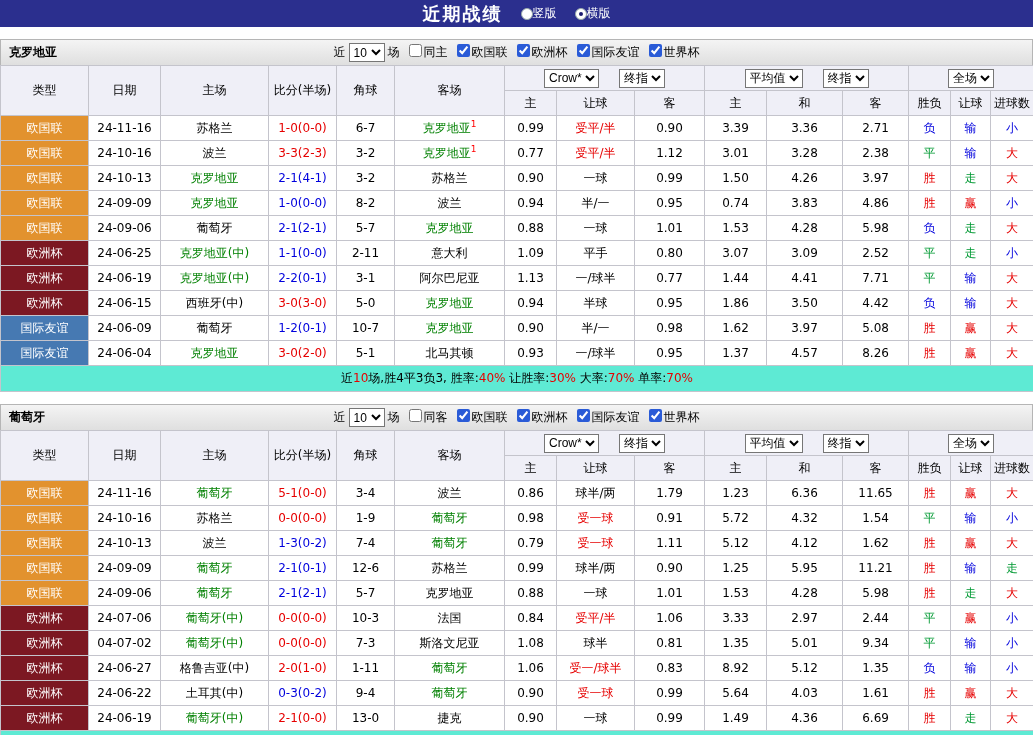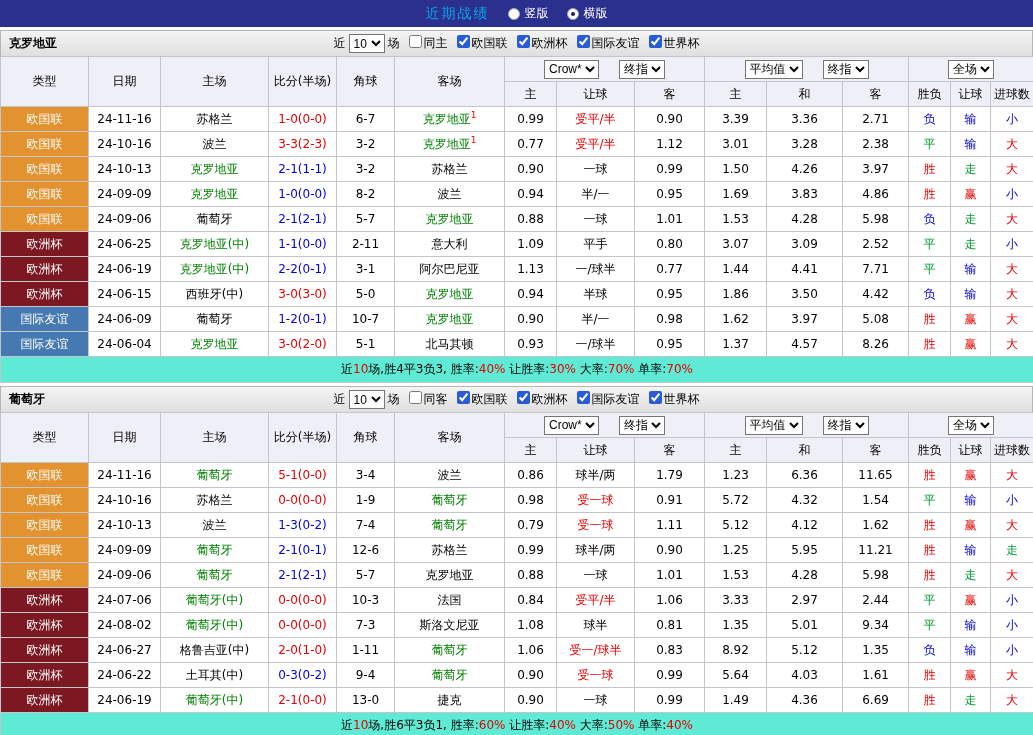--- a/index.html
+++ b/index.html
@@ -1,23 +1,23 @@
 <!DOCTYPE html>
 <html><head>
 <meta charset="utf-8">
 <style>
   *{box-sizing:border-box}
   html,body{margin:0;padding:0}
   body{width:1033px;font-family:"DejaVu Sans","Liberation Sans",sans-serif;font-size:12px;color:#000;background:#fff}
   .topbar{height:27px;background:#2b2f8e;display:flex;align-items:center;justify-content:center;gap:18px}
-  .topbar .title{color:#0ea5e9;font-weight:normal;font-size:14px;letter-spacing:2px}
-  .opt{display:inline-flex;align-items:center;gap:5px;color:#fff;cursor:pointer}
+  .topbar .title{color:#ffffff;font-weight:bold;font-size:18px;letter-spacing:2px}
+  .opt{display:inline-flex;align-items:center;color:#fff;cursor:pointer}
   .radio{width:12px;height:12px;border-radius:50%;background:#fff;border:1px solid #9aa;position:relative;display:inline-block}
   .radio.checked::after{content:"";position:absolute;left:3px;top:3px;width:4px;height:4px;border-radius:50%;background:#1b1b6e}
-  .section{margin-top:3px}
+  .section{margin-top:12px}
   .section-head{height:26px;background:linear-gradient(#f4f4f4,#dfdfdf);border:1px solid #b5b5b5;border-bottom:none;display:flex;align-items:center;position:relative;padding:0 8px}
   .section-head .team{font-weight:bold}
   .filters{position:absolute;left:50%;transform:translateX(-50%);display:flex;align-items:center;gap:3px;white-space:nowrap}
   select{font-size:12px;height:19px;border:1px solid #767676;background:#fff;vertical-align:middle}
   input[type=checkbox]{width:13px;height:13px;margin:0 2px 0 6px;accent-color:#2a5bd7;vertical-align:middle}
   label{display:inline-flex;align-items:flex-start;cursor:pointer}
   table{width:100%;border-collapse:collapse;table-layout:fixed}
   th,td{border:1px solid #c4c4cc;text-align:center;white-space:nowrap;overflow:hidden;padding:0;height:25px;font-weight:normal;font-size:12px}
   thead th{background:#efeff7}
   tbody td{background:#fff}
@@ -165,21 +165,21 @@
           <td>3.28</td>
           <td>2.38</td>
           <td class="c-green">平</td>
           <td class="c-blue">输</td>
           <td class="c-red">大</td>
         </tr>
         <tr>
           <td class="comp-orange">欧国联</td>
           <td>24-10-13</td>
           <td><span class="subject">克罗地亚</span></td>
-          <td class="c-blue">2-1(1-1)</td>
+          <td class="c-blue">2-1(4-1)</td>
           <td>3-2</td>
           <td><span>苏格兰</span></td>
           <td class="c-black">0.90</td>
           <td class="c-black">一球</td>
           <td class="c-black">0.99</td>
           <td>1.50</td>
           <td>4.26</td>
           <td>3.97</td>
           <td class="c-red">胜</td>
           <td class="c-green">走</td>
@@ -188,21 +188,21 @@
         <tr>
           <td class="comp-orange">欧国联</td>
           <td>24-09-09</td>
           <td><span class="subject">克罗地亚</span></td>
           <td class="c-blue">1-0(0-0)</td>
           <td>8-2</td>
           <td><span>波兰</span></td>
           <td class="c-black">0.94</td>
           <td class="c-black">半/一</td>
           <td class="c-black">0.95</td>
-          <td>1.69</td>
+          <td>0.74</td>
           <td>3.83</td>
           <td>4.86</td>
           <td class="c-red">胜</td>
           <td class="c-red">赢</td>
           <td class="c-blue">小</td>
         </tr>
         <tr>
           <td class="comp-orange">欧国联</td>
           <td>24-09-06</td>
           <td><span>葡萄牙</span></td>
@@ -496,21 +496,21 @@
           <td class="c-black">1.06</td>
           <td>3.33</td>
           <td>2.97</td>
           <td>2.44</td>
           <td class="c-green">平</td>
           <td class="c-red">赢</td>
           <td class="c-blue">小</td>
         </tr>
         <tr>
           <td class="comp-maroon">欧洲杯</td>
-          <td>24-08-02</td>
+          <td>04-07-02</td>
           <td><span class="subject">葡萄牙(中)</span></td>
           <td class="c-red">0-0(0-0)</td>
           <td>7-3</td>
           <td><span>斯洛文尼亚</span></td>
           <td class="c-black">1.08</td>
           <td class="c-black">球半</td>
           <td class="c-black">0.81</td>
           <td>1.35</td>
           <td>5.01</td>
           <td>9.34</td>

